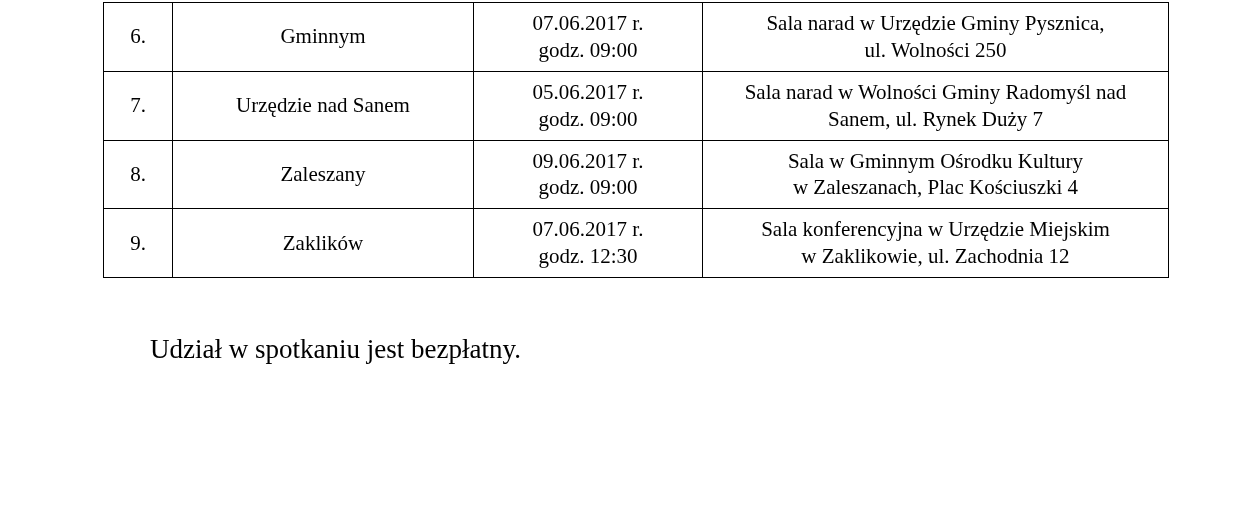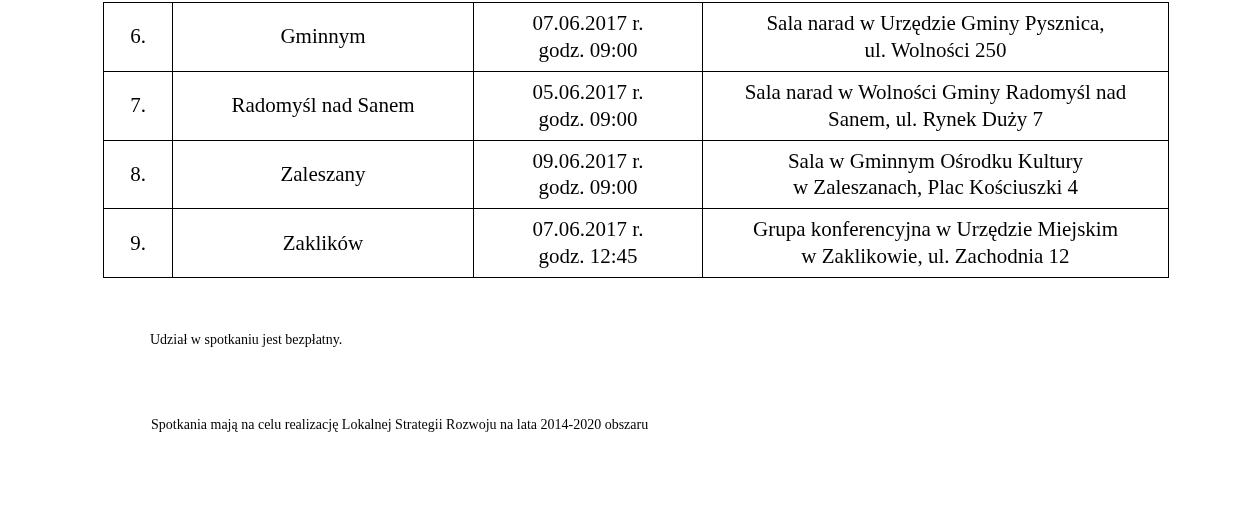--- a/index.html
+++ b/index.html
@@ -42,21 +42,21 @@
   td.col-venue { width: auto; }
   .cell-line { display: block; }
   .date-cell {
     text-align: center;
   }
   .date-cell .line1 { display: block; font-family: Liberation Serif, serif; }
   .date-cell .line2 { display: block; }
 
   .para {
     position: absolute;
-    font-size: 14px;
+    font-size: 27px;
     line-height: 1.45;
   }
   .para-free {
     left: 150px;
     top: 330px;
     width: 900px;
   }
   .para-body {
     left: 143px;
     top: 415px;
@@ -86,21 +86,21 @@
           <span class="line1">07.06.2017 r.</span>
           <span class="line2">godz. 09:00</span>
         </td>
         <td class="col-venue">
           <span class="cell-line">Sala narad w Urzędzie Gminy Pysznica,</span>
           <span class="cell-line">ul. Wolności 250</span>
         </td>
       </tr>
       <tr>
         <td class="col-no">7.</td>
-        <td class="col-place">Radomyśl nad Sanem</td>
+        <td class="col-place">Urzędzie nad Sanem</td>
         <td class="col-date date-cell">
           <span class="line1">05.06.2017 r.</span>
           <span class="line2">godz. 09:00</span>
         </td>
         <td class="col-venue">
           <span class="cell-line">Sala narad w Wolności Gminy Radomyśl nad</span>
           <span class="cell-line">Sanem, ul. Rynek Duży 7</span>
         </td>
       </tr>
       <tr>
@@ -113,29 +113,28 @@
         <td class="col-venue">
           <span class="cell-line">Sala w Gminnym Ośrodku Kultury</span>
           <span class="cell-line">w Zaleszanach, Plac Kościuszki 4</span>
         </td>
       </tr>
       <tr>
         <td class="col-no">9.</td>
         <td class="col-place">Zaklików</td>
         <td class="col-date date-cell">
           <span class="line1">07.06.2017 r.</span>
-          <span class="line2">godz. 12:45</span>
+          <span class="line2">godz. 12:30</span>
         </td>
         <td class="col-venue">
-          <span class="cell-line">Grupa konferencyjna w Urzędzie Miejskim</span>
+          <span class="cell-line">Sala konferencyjna w Urzędzie Miejskim</span>
           <span class="cell-line">w Zaklikowie, ul. Zachodnia 12</span>
         </td>
       </tr>
     </tbody>
   </table>
 
   <div class="para para-free">Udział w spotkaniu jest bezpłatny.</div>
 
   <div class="para para-body">
-    <span class="l1">Spotkania mają na celu realizację Lokalnej Strategii Rozwoju na lata 2014-2020 obszaru</span>
   </div>
 
 </div>
 
 </body></html>

